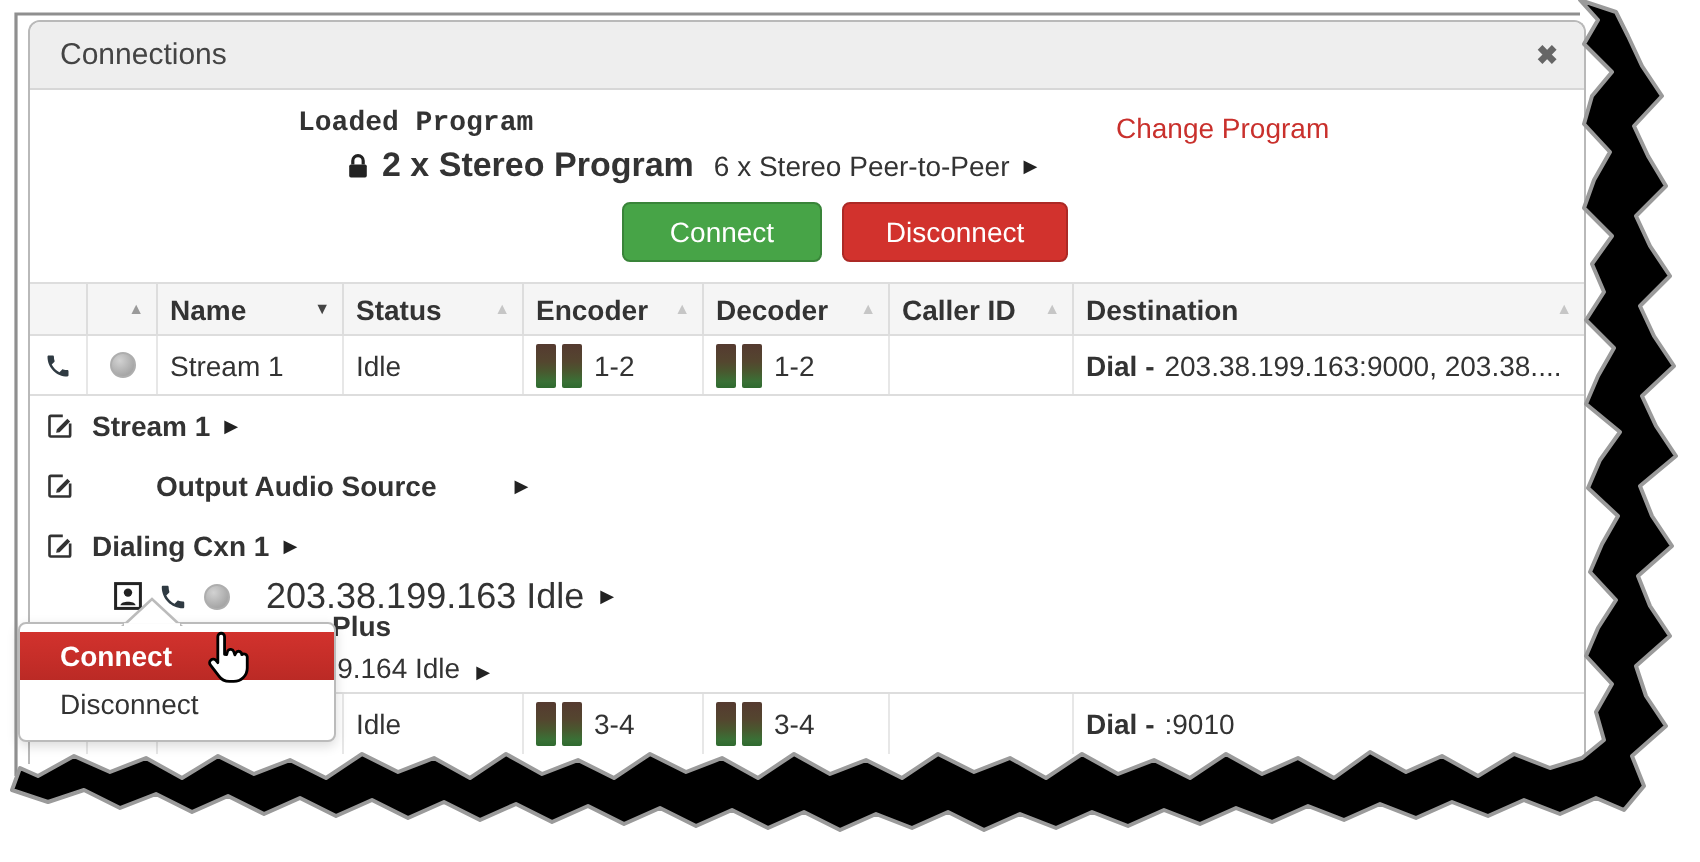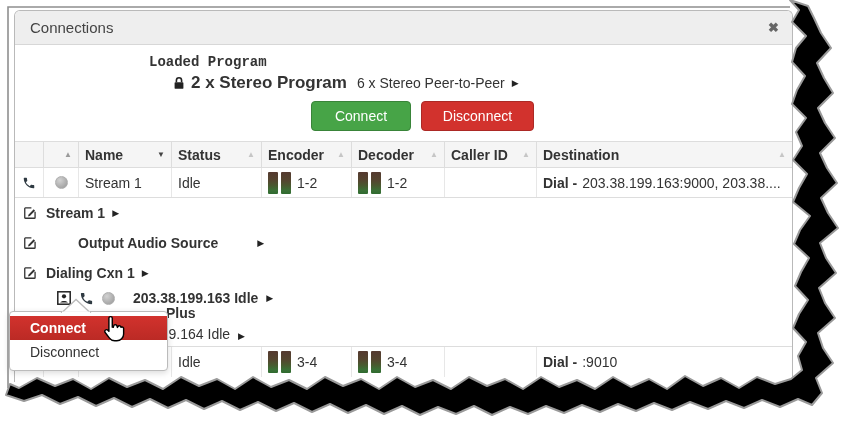--- a/index.html
+++ b/index.html
@@ -59,21 +59,21 @@
 
   
   .tree-row { position:absolute; left:8px; height:30px; display:flex; align-items:center; cursor:pointer; }
   .tree-row .ico { margin-right:9px; display:inline-flex; }
   .tree-label { font-size:14px; font-weight:bold; color:#333; margin-right:7px; }
   .tr-0 { top:187px; } .tr-1 { top:217px;gap:32px; } .tr-2 { top:247px; }
 
   .contact-row { position:absolute; left:42px; top:274px; height:26px; display:flex; align-items:center; cursor:pointer; }
   .contact-row .ico { margin-right:8px; display:inline-flex; }
   .contact-row .led { margin-right:18px; }
-  .contact-label { font-size:14px; color:#333; margin-right:8px;font-weight:bold; }
+  .contact-label { font-size:18px; color:#333; margin-right:8px; }
 
   .frag-bold { position:absolute; left:151px; top:294px; font-size:14px; font-weight:bold; color:#333; }
   .frag-contact { position:absolute; left:138px; top:315px; font-size:14px; color:#333; }
   .frag-contact .expand-caret { margin-left:8px; }
 
   
   .ctx-menu { position:absolute; left:9px; top:311px; width:159px; z-index:30; background:#fff;
               border:1px solid #bbb; border-radius:4px; box-shadow:0 2px 6px rgba(0,0,0,.15); padding:4px 0 6px 0; }
   .ctx-caret { position:absolute; left:50px; top:-14px; width:32px; height:15px; }
   .ctx-item { height:24px; line-height:24px; padding-left:20px; font-size:14px; color:#333; cursor:pointer; }
@@ -103,20 +103,21 @@
         <svg width="12" height="15" viewBox="0 0 12 15">
             <path d="M3.4 6.2V4.4a2.6 2.6 0 015.2 0v1.8" fill="none" stroke="#222" stroke-width="1.6"></path>
             <rect x="1.6" y="6.2" width="8.8" height="6.6" rx="0.9" fill="#222"></rect>
           </svg>
       </span>
       <span class="program-name">2 x Stereo Program</span>
       <span class="program-type">6 x Stereo Peer-to-Peer</span>
       <span class="expand-caret">▶</span>
     </div>
 
+    <div class="change-link">Change Program</div>
 
     <div class="btn btn-connect">Connect</div>
     <div class="btn btn-disconnect">Disconnect</div>
 
     <div class="tbl-header">
       <div class="th" style="width:29px"></div>
       <div class="th" style="width:35px">
         <span></span>
         <span class="sort sort-med">▲</span>
       </div>

